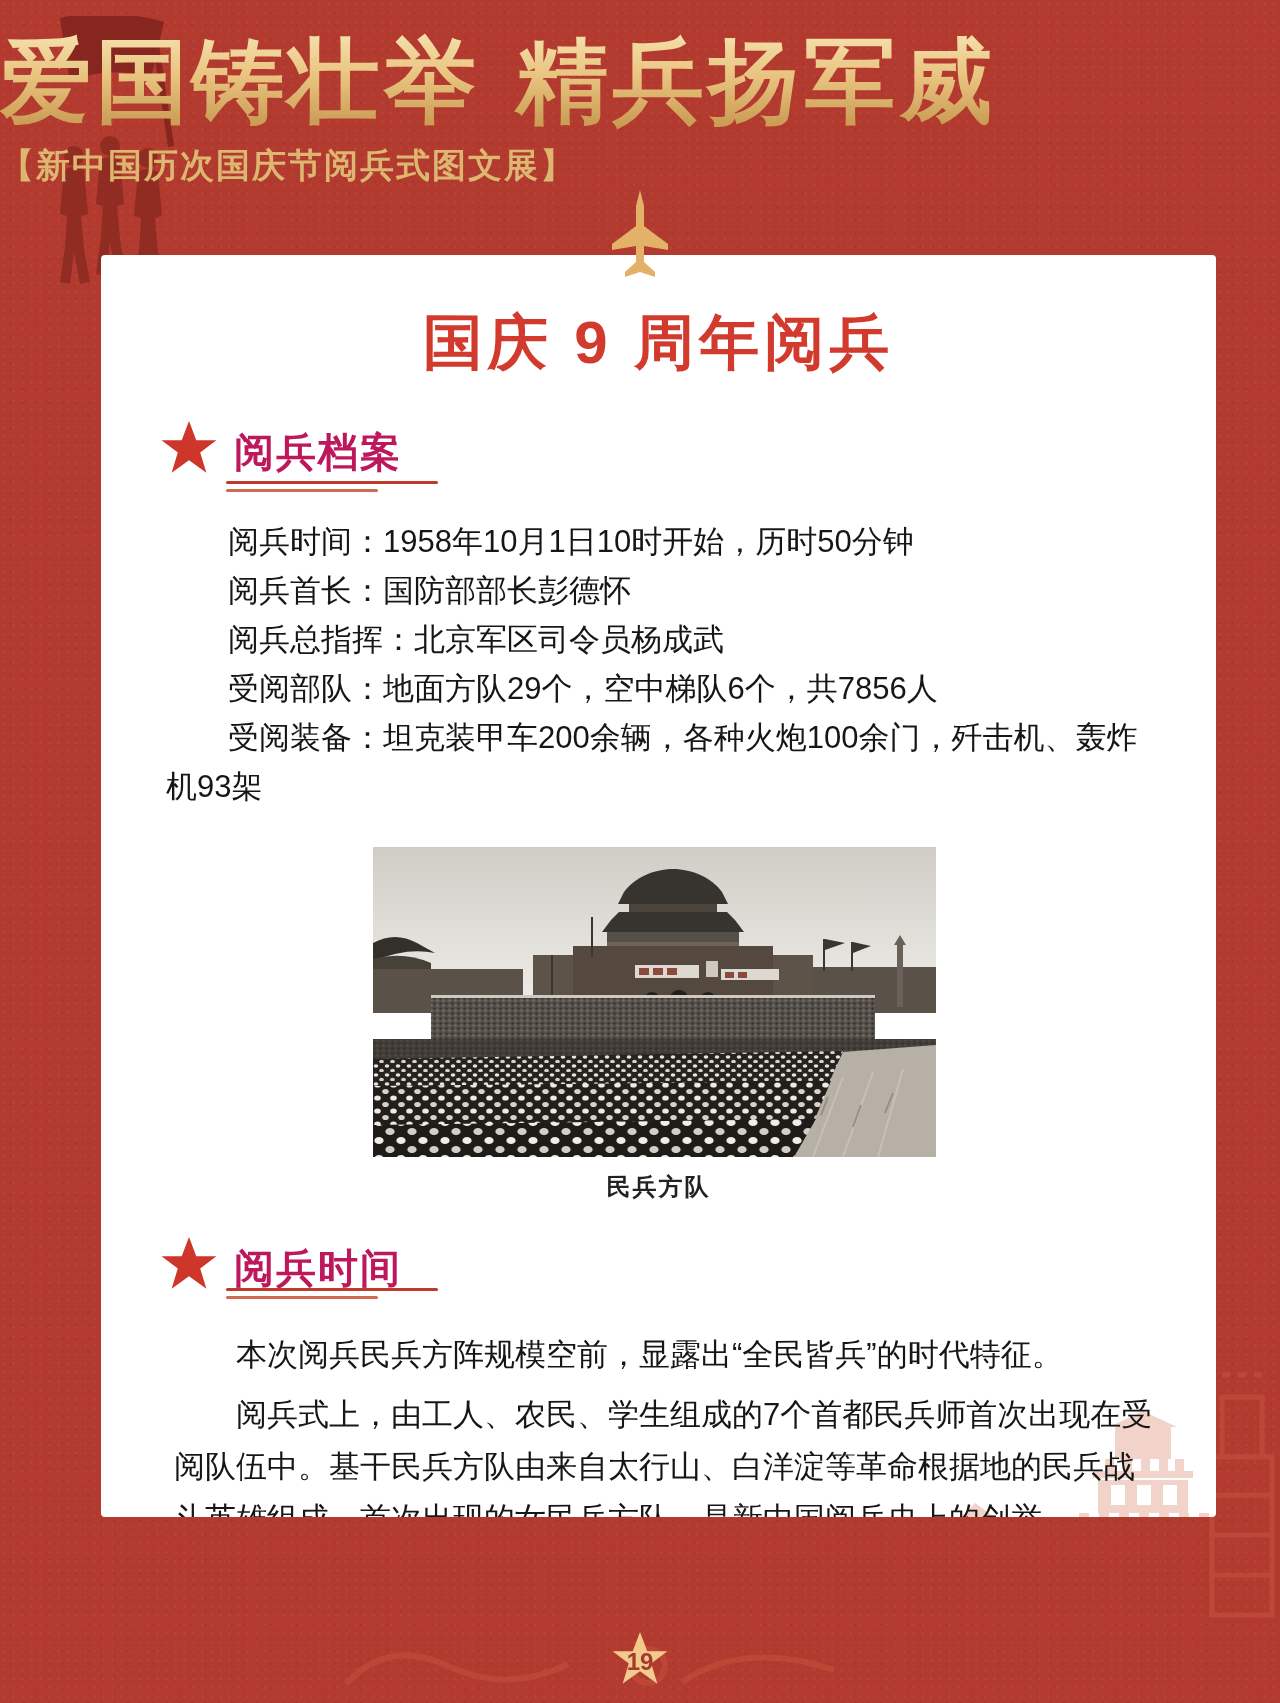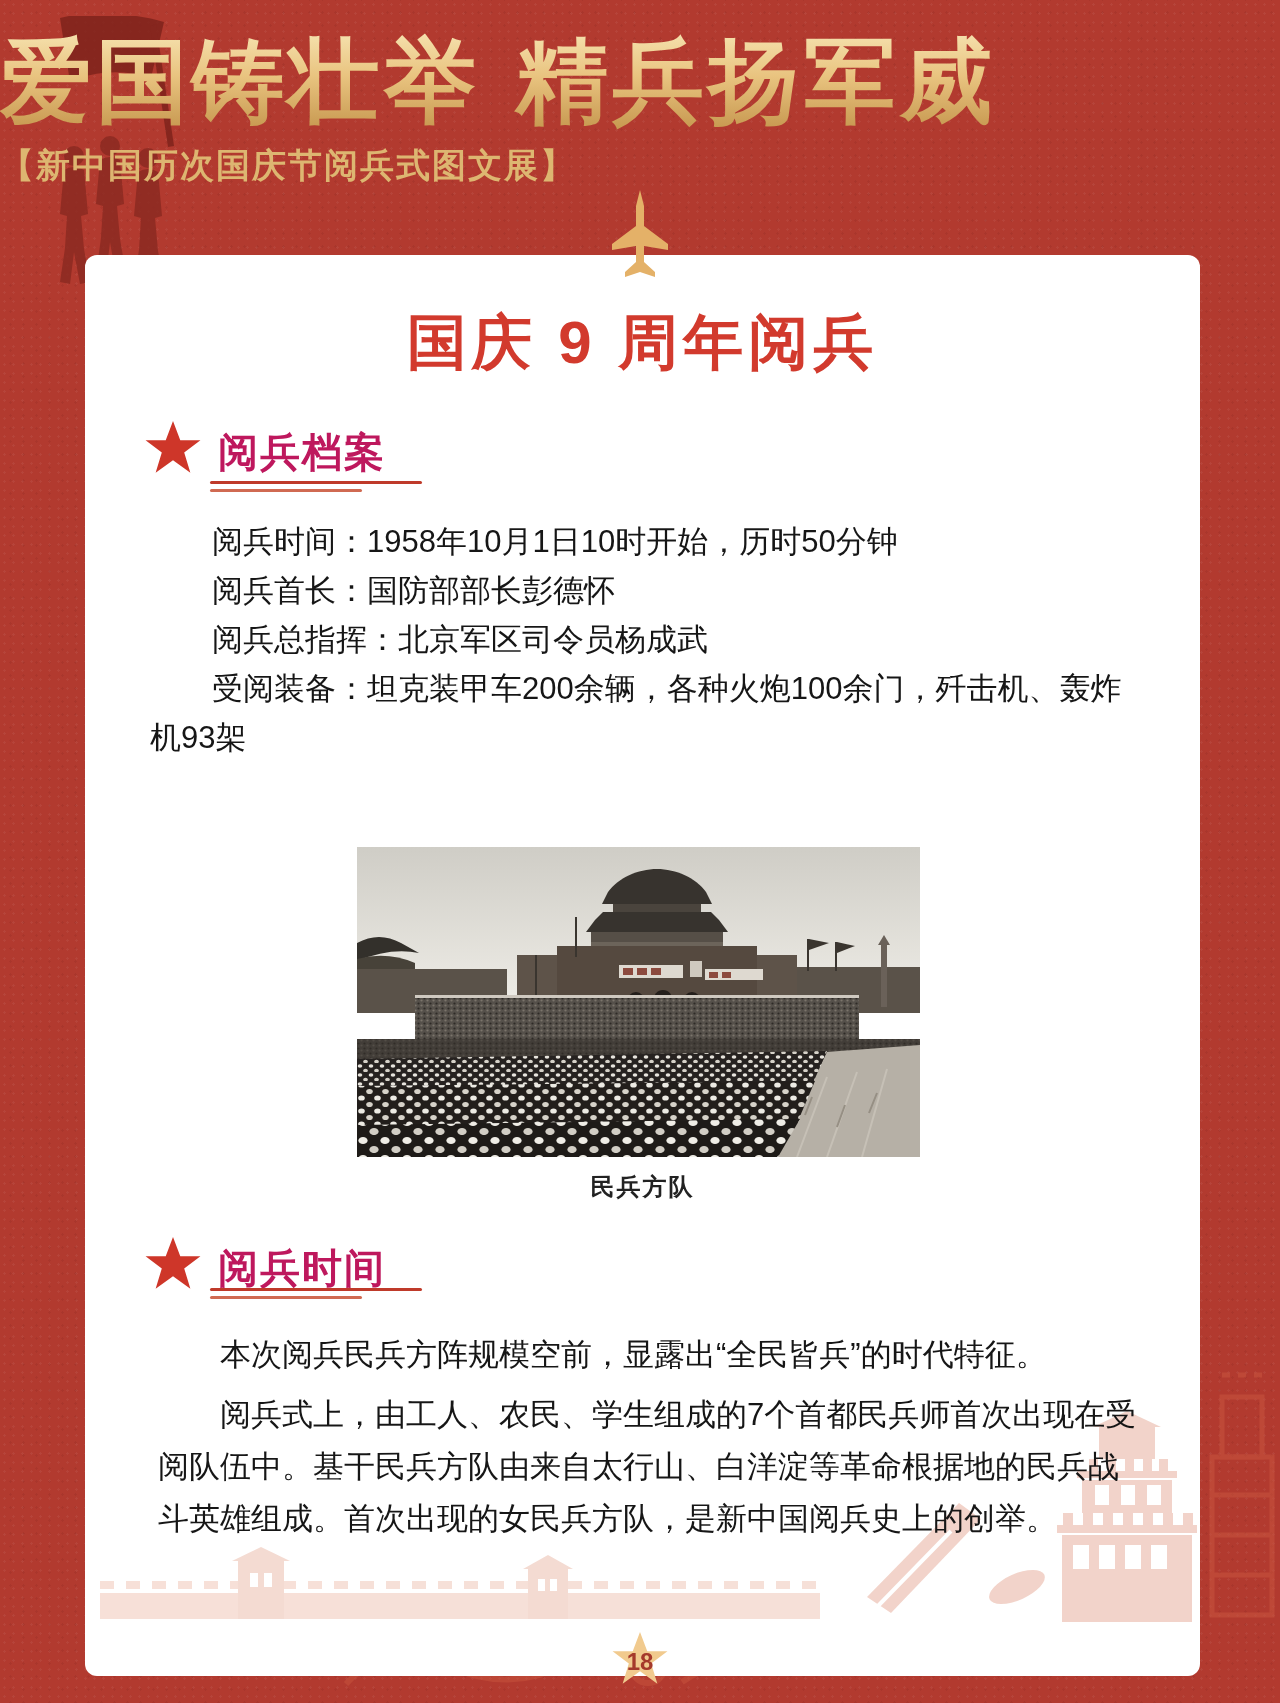--- a/index.html
+++ b/index.html
@@ -28,22 +28,22 @@
   .subtitle{
     position:absolute;top:140px;left:0;width:100%;text-align:left;z-index:2;
     font-family:"DejaVu Serif",serif;font-weight:bold;
     font-size:34px;line-height:50px;letter-spacing:2px;color:#ddb671;
   }
   .soldiers{position:absolute;left:46px;top:16px;width:152px;height:282px;z-index:2;}
   .jet{position:absolute;left:610px;top:190px;width:60px;height:92px;z-index:4;}
 
   
   .card{
-    position:absolute;left:85px;top:255px;width:1115px;height:1421px;
-    background:#ffffff;border-radius:12px;overflow:hidden;z-index:3;
+    position:absolute;left:101px;top:255px;width:1115px;height:1262px;
+    background:#ffffff;border-radius:4px;overflow:hidden;z-index:3;
   }
   .card-title{
     position:absolute;top:48px;left:0;width:100%;text-align:center;z-index:5;
     font-size:60px;font-weight:900;letter-spacing:5px;color:#d23a2d;
     font-family:"Liberation Sans",sans-serif;
   }
   .section-star{position:absolute;width:56px;height:56px;z-index:5;}
   .star1{left:60px;top:165px;}
   .star2{left:60px;top:981px;}
   .section-heading{
@@ -131,20 +131,21 @@
       <polygon fill="#ce3629" points="50,0 63,34 99,34 70,56 81,92 50,70 19,92 30,56 1,34 37,34"></polygon>
     </svg>
     <div class="section-heading heading1">阅兵档案</div>
     <div class="u-line u1a"></div>
     <div class="u-line u1b"></div>
 
     <div class="archive-lines">
       <p>阅兵时间：1958年10月1日10时开始，历时50分钟</p>
       <p>阅兵首长：国防部部长彭德怀</p>
       <p>阅兵总指挥：北京军区司令员杨成武</p>
+      <p>受阅部队：地面方队29个，空中梯队6个，共7856人</p>
       <p>受阅装备：坦克装甲车200余辆，各种火炮100余门，歼击机、轰炸机93架</p>
     </div>
 
     <div class="photo">
       <svg viewBox="0 0 563 310" preserveAspectRatio="none">
         <defs>
           <linearGradient id="sky" x1="0" y1="0" x2="0" y2="1">
             <stop offset="0" stop-color="#cfcdc6"></stop>
               <stop offset="1" stop-color="#edebe5"></stop>
           </linearGradient>
@@ -292,15 +293,15 @@
       <rect x="8" y="122" width="60" height="158"></rect>
       <rect x="18" y="62" width="40" height="60"></rect>
       <path d="M8,160 L68,160 M8,200 L68,200 M8,240 L68,240"></path>
       <path d="M18,40 L26,40 M34,40 L42,40 M50,40 L58,40"></path>
     </g>
   </svg>
 
   <svg class="footer-star" viewBox="0 0 100 96">
     <polygon fill="#f1ca8e" points="50,0 63,34 99,34 70,56 81,92 50,70 19,92 30,56 1,34 37,34"></polygon>
   </svg>
-  <div class="page-number">18</div>
+  <div class="page-number">19</div>
 
 </div>
 
 </body></html>

